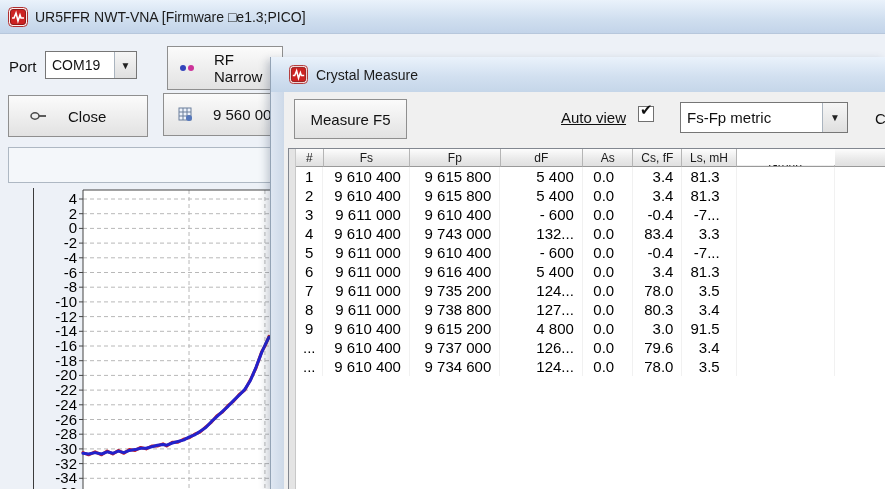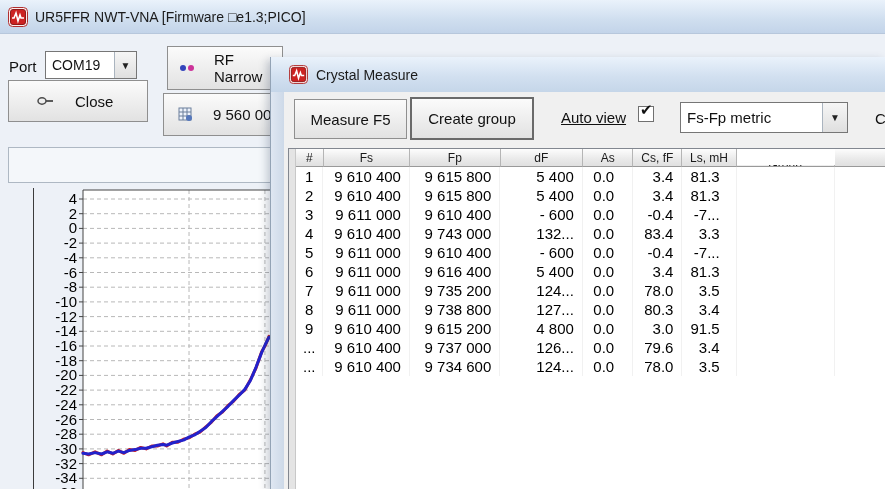--- a/index.html
+++ b/index.html
@@ -91,21 +91,21 @@
   </div>
 
   <div class="btn" style="left:167px;top:46px;width:116px;height:44px;justify-content:flex-start;padding-left:12px;">
     <span style="display:flex;gap:2px;">
       <span class="dot" style="background:#3344bb;"></span>
         <span class="dot" style="background:#cc3399;"></span>
     </span>
     <span>RF Narrow</span>
   </div>
 
-  <div class="btn" style="left:8px;top:80px;width:140px;height:42px;justify-content:flex-start;padding-left:28px;">
+  <div class="btn" style="left:8px;top:95px;width:140px;height:42px;justify-content:flex-start;padding-left:21px;">
     <span style="display:inline-flex;">
       <svg width="18" height="12" viewBox="0 0 18 12">
         <ellipse cx="5" cy="6" rx="4" ry="3.2" fill="none" stroke="#4a4a4a" stroke-width="1.5"></ellipse>
         <line x1="9" y1="6" x2="16" y2="6" stroke="#4a4a4a" stroke-width="1.8"></line>
       </svg>
     </span>
     <span>Close</span>
   </div>
 
   <div class="btn" style="left:163px;top:93px;width:120px;height:43px;justify-content:flex-start;padding-left:14px;">
@@ -214,23 +214,20 @@
           <polyline points="4,11 6,11 8,6 10,14 12,8 13,11 16,11" fill="none" stroke="#fff" stroke-width="1.6"></polyline>
         </svg>
       </span>
       <span class="dlg-title">Crystal Measure</span>
     </div>
     <div class="dlg-left-strip"></div>
 
     <div class="dlg-btn" style="left:23px;top:42px;width:113px;height:40px;">
       <span>Measure F5</span>
     </div>
-    <div class="dlg-btn default-btn" style="left:139px;top:40px;width:124px;height:43px;">
-      <span>Create group</span>
-    </div>
 
     <span class="label" style="left:290px;top:52px;text-decoration:underline;">Auto view</span>
     <div class="checkbox" style="left:367px;top:49px;">
       <span class="mark">✔</span>
     </div>
 
     <div class="combo" style="left:409px;top:45px;width:168px;height:31px;">
       <span class="val" style="font-size:15px;">Fs-Fp metric</span>
       <span class="arrow-btn" style="width:24px;">
           <span>▼</span>

